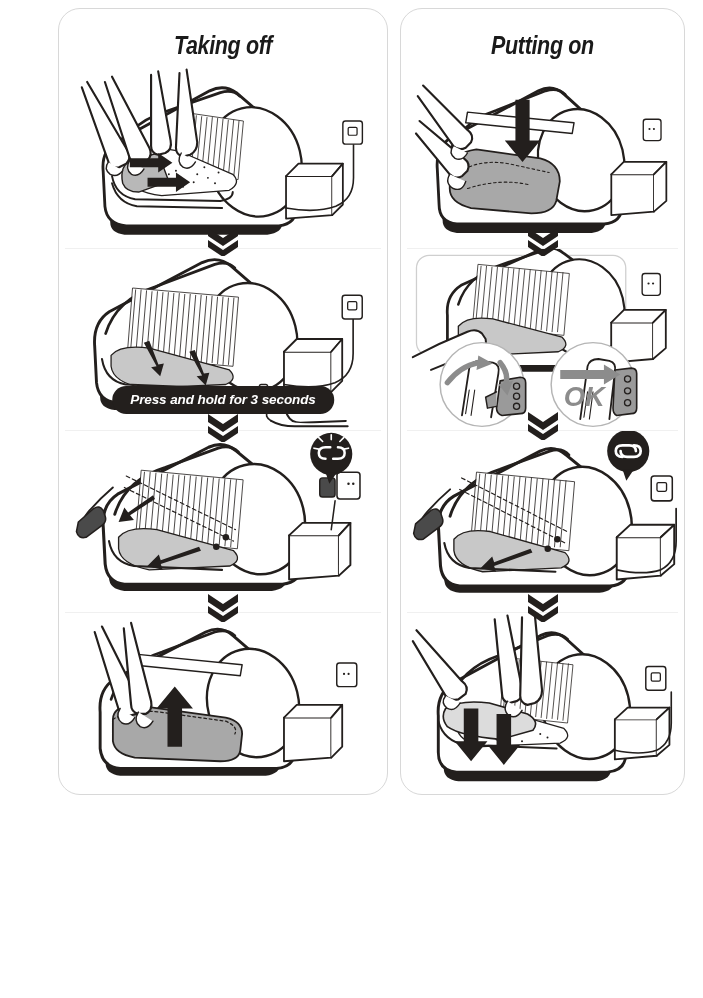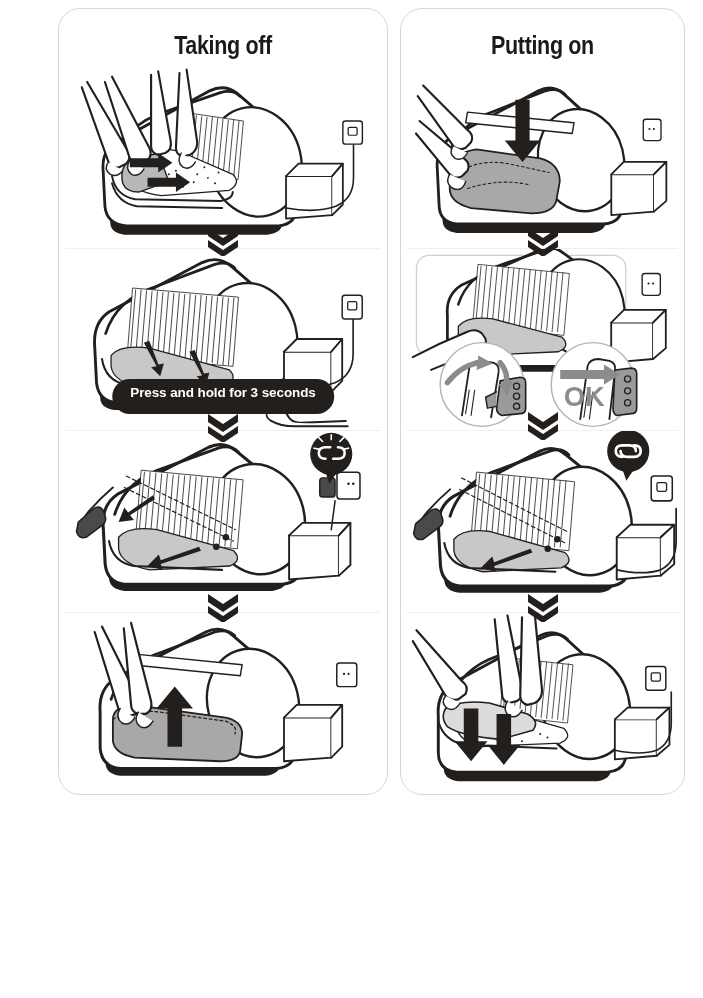--- a/index.html
+++ b/index.html
@@ -10,20 +10,21 @@
     color:#1a1a1a;
     overflow:hidden;
   }
   .page{
     position:relative;
     width:703px;height:807px;
     display:flex;
     gap:12px;
     padding:8px 14px 12px 14px;
     box-sizing:border-box;
+    font-style:italic;
   }
   .panel{
     position:relative;
     border:1px solid #d8d8d8;
     border-radius:22px;
     background:#fff;
     box-sizing:border-box;
     display:flex;
     flex-direction:column;
     overflow:hidden;
@@ -72,21 +73,21 @@
     pointer-events:none;
   }
   .badge-pill{
     position:absolute;
     left:50%;
     transform:translateX(-50%);
     background:#231f1d;
     color:#fff;
     font-weight:bold;
     font-size:13.5px;
-    padding:6px 18px 14px 18px;
+    padding:6px 18px 7px 18px;
     border-radius:20px;
     white-space:nowrap;
     z-index:6;
     letter-spacing:-0.1px;
   }
 </style>
 </head>
 <body>
 
 <div class="page">

